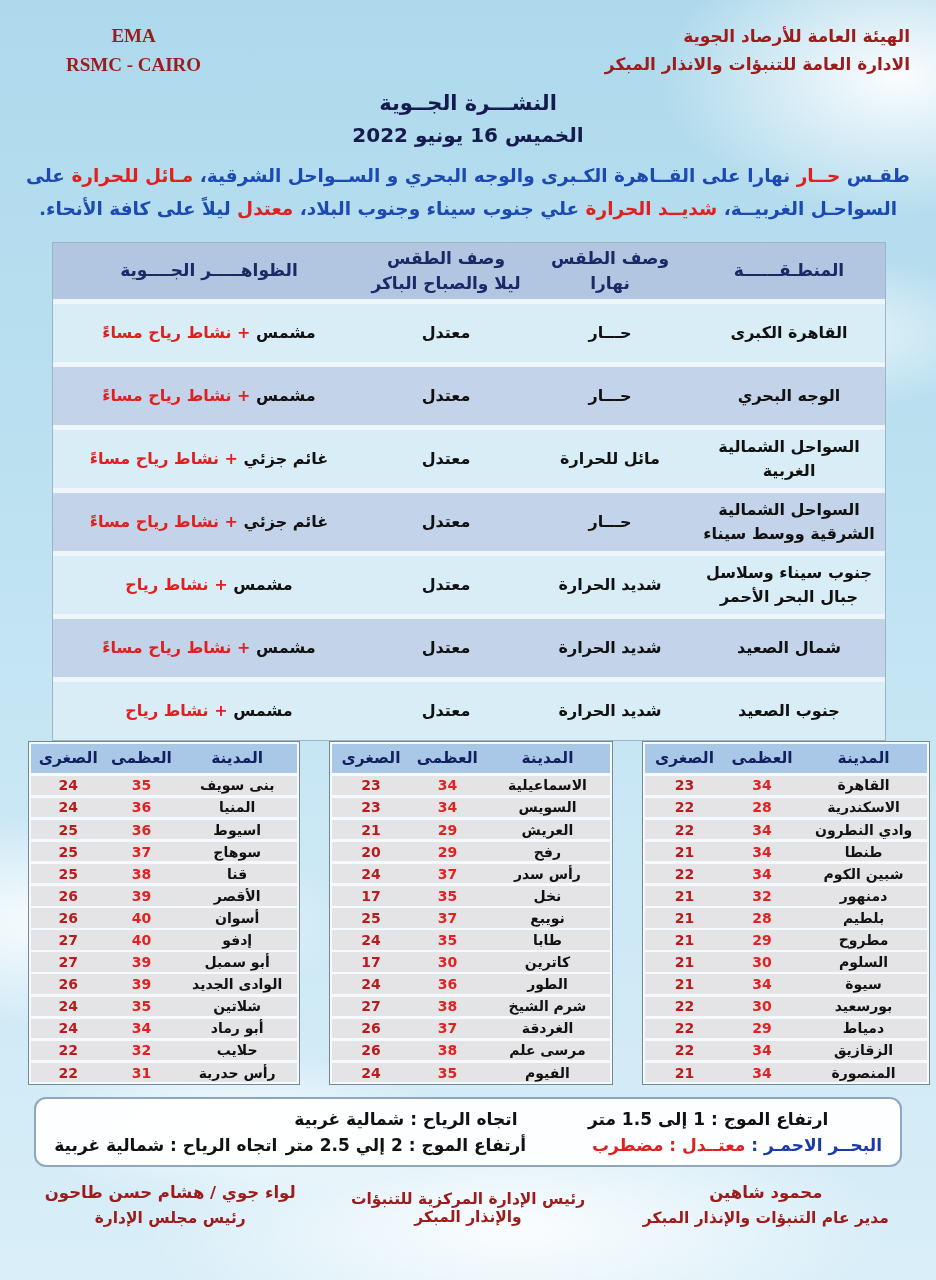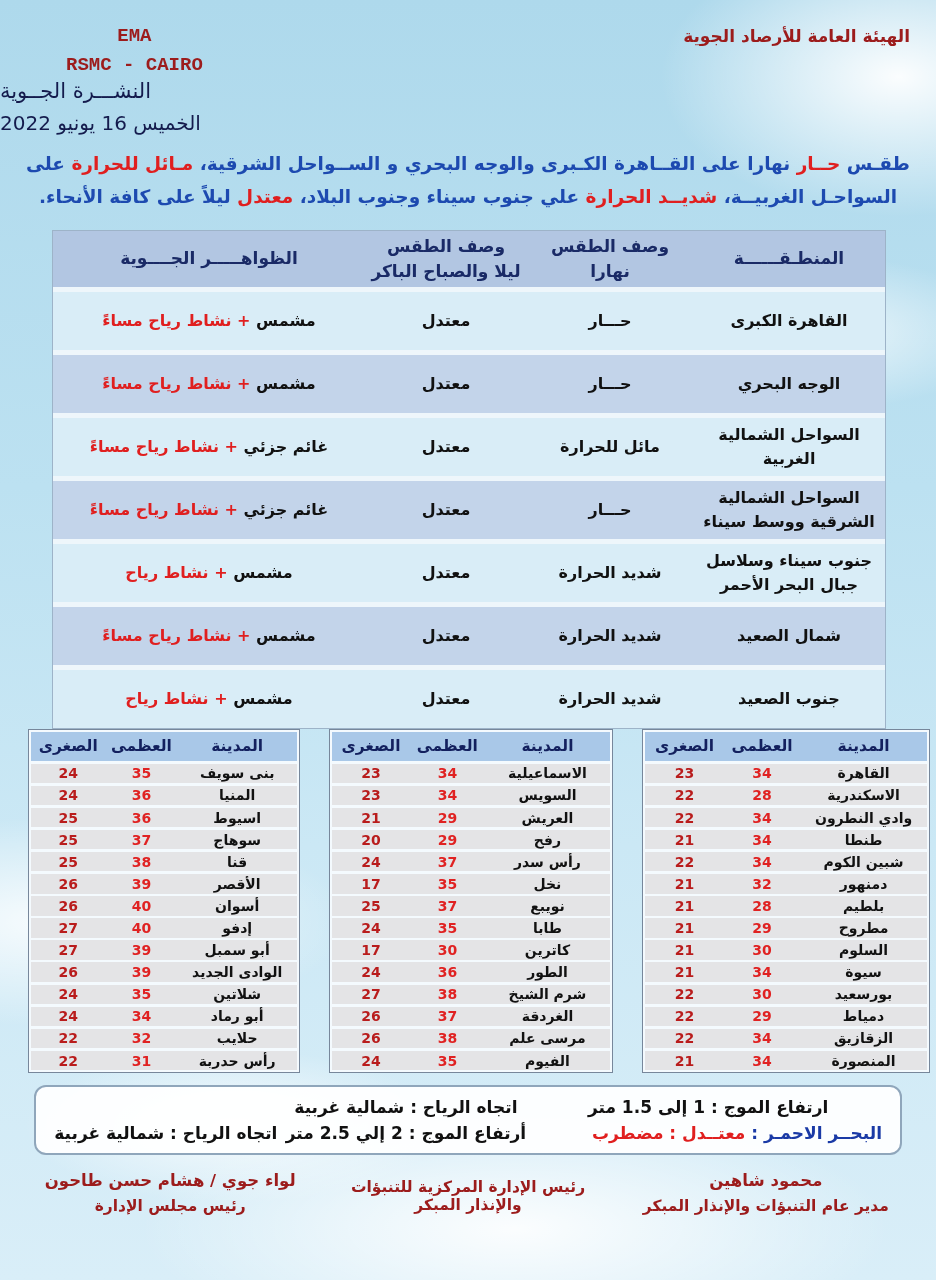--- a/index.html
+++ b/index.html
@@ -12,23 +12,23 @@
       radial-gradient(ellipse 260px 110px at 88% 26%, rgba(255,255,255,.7), rgba(255,255,255,0) 70%),
       radial-gradient(ellipse 420px 150px at 6% 72%, rgba(255,255,255,.85), rgba(255,255,255,0) 70%),
       radial-gradient(ellipse 520px 170px at 55% 96%, rgba(255,255,255,.9), rgba(255,255,255,0) 72%),
       radial-gradient(ellipse 300px 110px at 25% 88%, rgba(255,255,255,.8), rgba(255,255,255,0) 70%),
       linear-gradient(180deg,#aed9ec 0%,#bce1f1 38%,#cbe8f5 66%,#d9eef8 100%);
   }
   
   .hdr{display:flex;justify-content:space-between;align-items:flex-start;padding:22px 26px 0 66px;}
   .org-ar{color:#9c1c1c;font-weight:bold;font-size:17px;line-height:1.65;text-align:right;}
   .org-en{color:#9c1c1c;font-weight:bold;font-size:19px;line-height:1.5;text-align:center;
-          font-family:Liberation Mono, monospace;direction:ltr;}
-  
-  .title{ text-align:left;color:#141b4d;font-weight:normal;}
+          font-family:Liberation Serif, serif;direction:ltr;}
+  
+  .title{ text-align:center;margin-top:12px;color:#141b4d;font-weight:bold;}
   .title .t1{font-size:21px;}
   .title .t2{font-size:20px;margin-top:8px;}
   
   .synopsis{margin:12px 26px 0;text-align:center;font-weight:bold;font-size:18.5px;line-height:1.8;color:#1d4ab0;}
   .red{color:#e01f1f;}
   
   .ftable{margin:16px 50px 0 52px;border:1px solid #9db3c8;background:#eef6fb;}
   .fhead,.frow{display:grid;grid-template-columns:192px 166px 162px 1fr;margin-bottom:5px;align-items:center;}
   .fhead{background:#b2c6e2;color:#1a2a66;font-weight:bold;font-size:17px;min-height:56px;text-align:center;}
   .fhead .hc{line-height:1.45;}
@@ -66,20 +66,21 @@
   .sig .tt{font-size:15.5px;margin-top:7px;}
 </style>
 </head>
 <body>
 
 <div class="page">
 
   <div class="hdr">
     <div class="org-ar">
       <div>الهيئة العامة للأرصاد الجوية</div>
+      <div>الادارة العامة للتنبؤات والانذار المبكر</div>
     </div>
     <div class="org-en">
       <div>EMA</div>
       <div>RSMC - CAIRO</div>
     </div>
   </div>
 
   <div class="title">
     <div class="t1">النشـــرة الجــوية</div>
     <div class="t2">الخميس 16 يونيو 2022</div>

